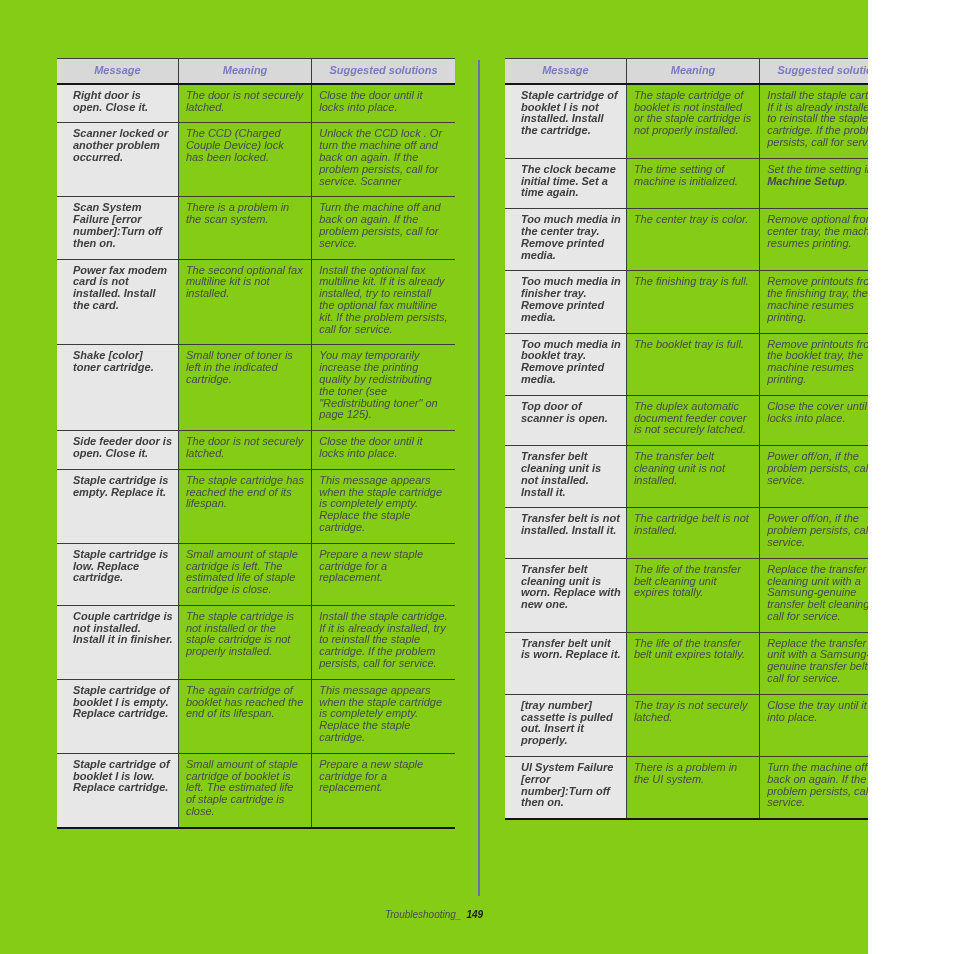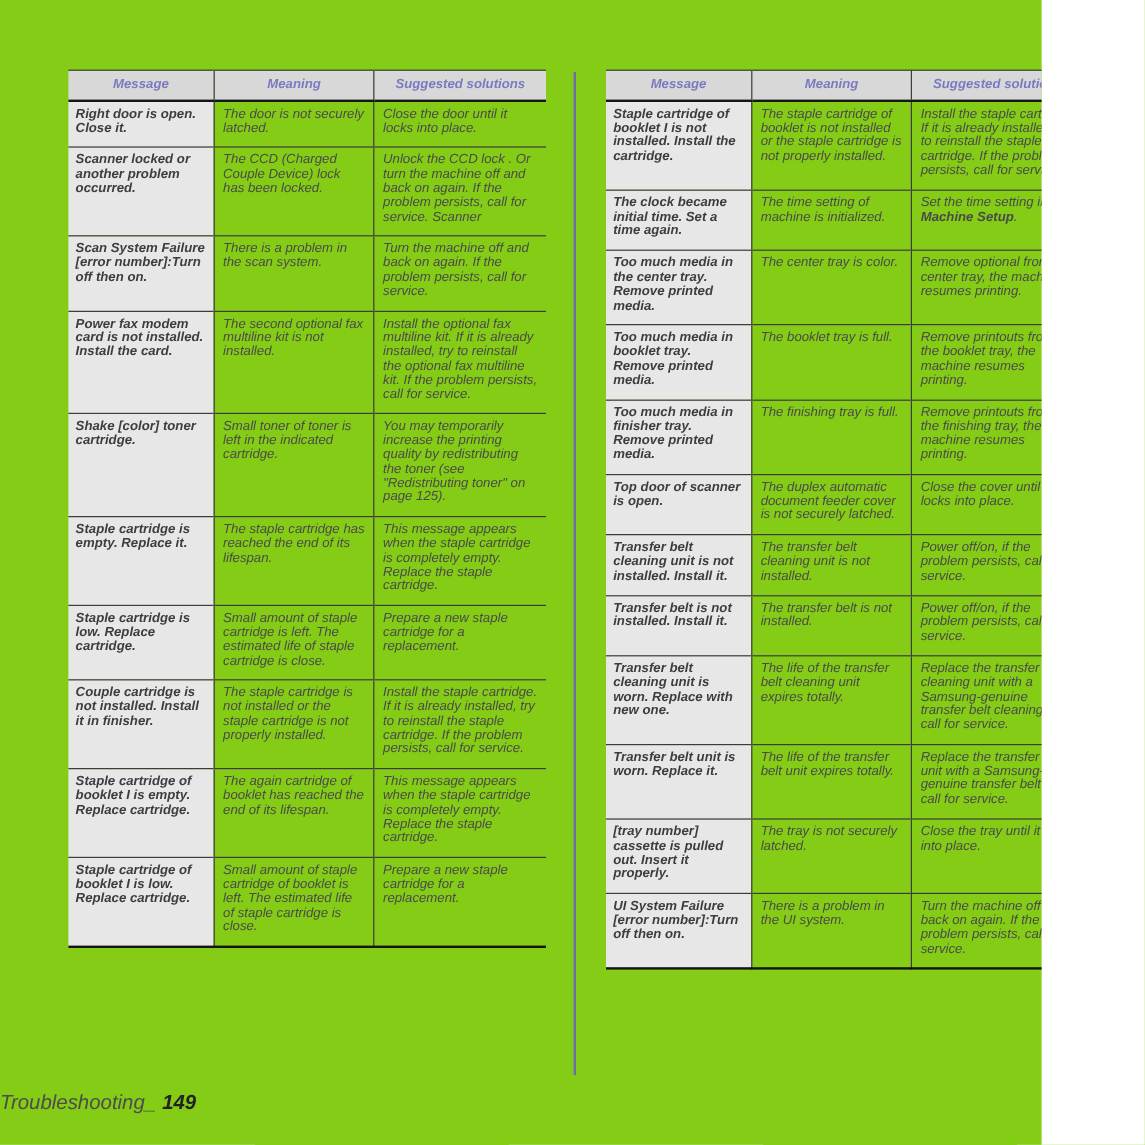--- a/index.html
+++ b/index.html
@@ -69,30 +69,30 @@
   table.msg-table td{
     vertical-align:top;
     padding:5px 7px 9px 7px;
     color:var(--body-text);
     border-top:1px solid var(--border);
   }
   table.msg-table td.msg{
     background:var(--msg-bg);
     font-weight:bold;
     color:var(--msg-text);
-    padding-left:6px;
+    padding-left:16px;
     padding-right:5px;
   }
   .footer{
     position:absolute;
     left:0;
     top:909px;
     width:100%;
-    text-align:left;
-    font-size:17px;
+    text-align:center;
+    font-size:10px;
     color:#4c4c4c;
   }
   .footer b{
     color:#222222;
     margin-left:5px;
   }
 </style>
 </head>
 <body>
 
@@ -131,20 +131,25 @@
             <td class="msg">Power fax modem card is not installed. Install the card.</td>
             <td>The second optional fax multiline kit is not installed.</td>
             <td>Install the optional fax multiline kit. If it is already installed, try to reinstall the optional fax multiline kit. If the problem persists, call for service.</td>
           </tr>
           <tr>
             <td class="msg">Shake [color] toner cartridge.</td>
             <td>Small toner of toner is left in the indicated cartridge.</td>
             <td>You may temporarily increase the printing quality by redistributing the toner (see "Redistributing toner" on page 125).</td>
           </tr>
           <tr>
+            <td class="msg">Side feeder door is open. Close it.</td>
+            <td>The door is not securely latched.</td>
+            <td>Close the door until it locks into place.</td>
+          </tr>
+          <tr>
             <td class="msg">Staple cartridge is empty. Replace it.</td>
             <td>The staple cartridge has reached the end of its lifespan.</td>
             <td>This message appears when the staple cartridge is completely empty. Replace the staple cartridge.</td>
           </tr>
           <tr>
             <td class="msg">Staple cartridge is low. Replace cartridge.</td>
             <td>Small amount of staple cartridge is left. The estimated life of staple cartridge is close.</td>
             <td>Prepare a new staple cartridge for a replacement.</td>
           </tr>
           <tr>
@@ -190,42 +195,42 @@
             <td class="msg">The clock became initial time. Set a time again.</td>
             <td>The time setting of machine is initialized.</td>
             <td><span>Set the time setting in </span><b>Machine Setup</b><span>.</span></td>
           </tr>
           <tr>
             <td class="msg">Too much media in the center tray. Remove printed media.</td>
             <td>The center tray is color.</td>
             <td>Remove optional from the center tray, the machine resumes printing.</td>
           </tr>
           <tr>
+            <td class="msg">Too much media in finisher tray. Remove printed media.</td>
+            <td>The finishing tray is full.</td>
+            <td>Remove printouts from the finishing tray, the machine resumes printing.</td>
+          </tr>
+          <tr>
             <td class="msg">Too much media in booklet tray. Remove printed media.</td>
             <td>The booklet tray is full.</td>
             <td>Remove printouts from the booklet tray, the machine resumes printing.</td>
           </tr>
           <tr>
-            <td class="msg">Too much media in finisher tray. Remove printed media.</td>
-            <td>The finishing tray is full.</td>
-            <td>Remove printouts from the finishing tray, the machine resumes printing.</td>
-          </tr>
-          <tr>
             <td class="msg">Top door of scanner is open.</td>
             <td>The duplex automatic document feeder cover is not securely latched.</td>
             <td>Close the cover until it locks into place.</td>
           </tr>
           <tr>
             <td class="msg">Transfer belt cleaning unit is not installed. Install it.</td>
             <td>The transfer belt cleaning unit is not installed.</td>
             <td>Power off/on, if the problem persists, call for service.</td>
           </tr>
           <tr>
             <td class="msg">Transfer belt is not installed. Install it.</td>
-            <td>The transfer belt is not installed.</td>
+            <td>The cartridge belt is not installed.</td>
             <td>Power off/on, if the problem persists, call for service.</td>
           </tr>
           <tr>
             <td class="msg">Transfer belt cleaning unit is worn. Replace with new one.</td>
             <td>The life of the transfer belt cleaning unit expires totally.</td>
             <td>Replace the transfer belt cleaning unit with a Samsung-genuine transfer belt cleaning unit, call for service.</td>
           </tr>
           <tr>
             <td class="msg">Transfer belt unit is worn. Replace it.</td>
             <td>The life of the transfer belt unit expires totally.</td>

